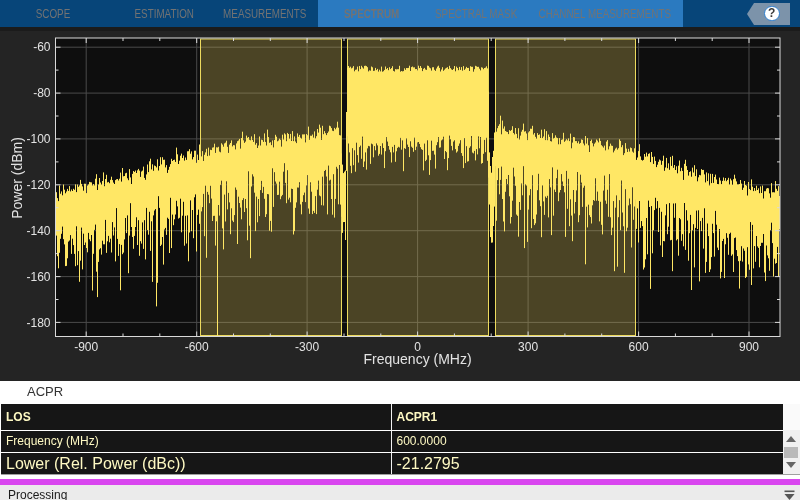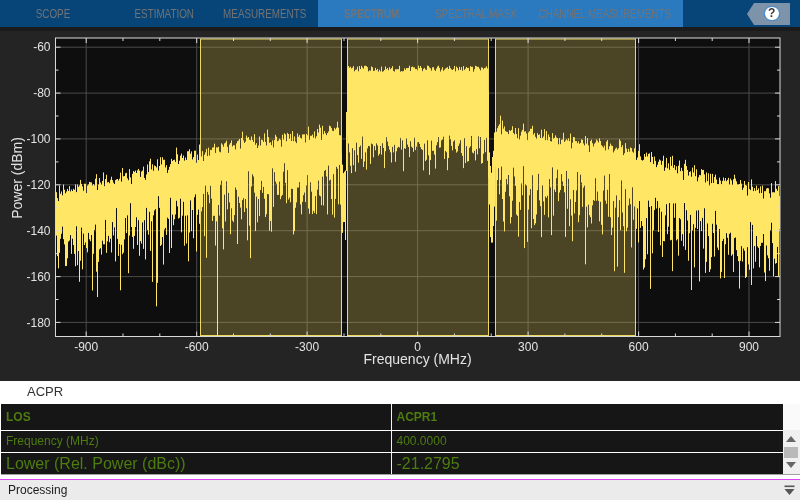--- a/index.html
+++ b/index.html
@@ -10,29 +10,29 @@
 .tab { top:0; height:27px; line-height:29px; color:#737373; font-size:12px;
   text-align:center; white-space:nowrap; }
 .tab span { display:inline-block; transform:scaleX(0.82); transform-origin:center; }
 #helpwrap { left:747px; top:3px; width:43px; height:21px; }
 #helppent { position:absolute; left:0; top:0; width:43px; height:22px;
   background:#7c93aa; clip-path:polygon(0 50%, 7px 0, 100% 0, 100% 100%, 7px 100%); }
 #helpcirc { position:absolute; left:17px; top:2.7px; width:15.5px; height:15.5px; border-radius:50%;
   background:#fff; border:1.8px solid #2e7fd0; color:#3a3a3a; font-weight:bold; font-size:12px; text-align:center; line-height:12.5px; }
 #bottom { left:0; top:381px; width:800px; height:119px; background:#fff; }
 #acprlbl { left:27px; top:3px; color:#333; font-size:13px; }
-.trow { left:1px; width:781.5px; background:#161616; color:#4d7c0f; }
+.trow { left:1px; width:781.5px; background:#161616; color:#fef9c3; }
 .cell1 { position:absolute; left:5px; top:0; }
 .cell2 { position:absolute; left:395.5px; top:0; }
 .vdiv { position:absolute; left:389.5px; top:0; width:1px; height:100%; background:#f2f2f2; }
 #sbar { left:782.5px; top:49.3px; width:17px; height:44px; background:#f0f0f0; }
 #sbartop { left:782.5px; top:22.6px; width:17px; height:26.7px; background:#fafafa; }
 .arr { position:absolute; left:3.5px; width:0; height:0; border-left:5px solid transparent; border-right:5px solid transparent; }
 #thumb { position:absolute; left:1.5px; top:17px; width:14px; height:11px; background:#b9b9b9; }
-#status { left:0; top:479px; width:800px; height:21px; background:#ebebeb; border-top:1px solid #d946ef;
+#status { left:0; top:479px; width:800px; height:21px; background:#ebebeb; border-top:6px solid #d946ef;
   font-size:12px; color:#1b1b1b; }
 #status span { position:absolute; top:3px; white-space:nowrap; }
 </style></head>
 <body>
 <div id="page">
   <svg width="800" height="381" viewBox="0 0 800 381" style="position:absolute;top:0;left:0">
       <rect x="0" y="27" width="800" height="354" fill="#242424"></rect>
 <rect x="0" y="27" width="800" height="4" fill="#1b1b1b"></rect>
 <rect x="55.5" y="38.0" width="724.5" height="298.5" fill="#0e0e0e"></rect>
 <g stroke="#4b4b4b" stroke-width="1">
@@ -155,21 +155,21 @@
     </div>
   <div class="abs" id="bottom">
     <div class="abs" id="acprlbl">ACPR</div>
     <div class="abs trow" style="top:22.6px;height:26.7px;font-weight:bold;font-size:12px;line-height:26.7px;">
       <span class="cell1">LOS</span>
         <span class="cell2">ACPR1</span>
         <span class="vdiv"></span>
       </div>
     <div class="abs trow" style="top:50.3px;height:21px;font-size:12px;line-height:21px;">
       <span class="cell1">Frequency (MHz)</span>
-        <span class="cell2">400.0000</span>
+        <span class="cell2">600.0000</span>
         <span class="vdiv"></span>
       </div>
     <div class="abs trow" style="top:72.3px;height:21px;font-size:16px;line-height:21px;">
       <span class="cell1">Lower (Rel. Power (dBc))</span>
         <span class="cell2">-21.2795</span>
         <span class="vdiv"></span>
       </div>
     <div class="abs" style="left:0.5px;top:93.3px;width:799px;height:1px;background:#a0a0a0;"></div>
     <div class="abs" id="sbartop"></div>
     <div class="abs" id="sbar">

